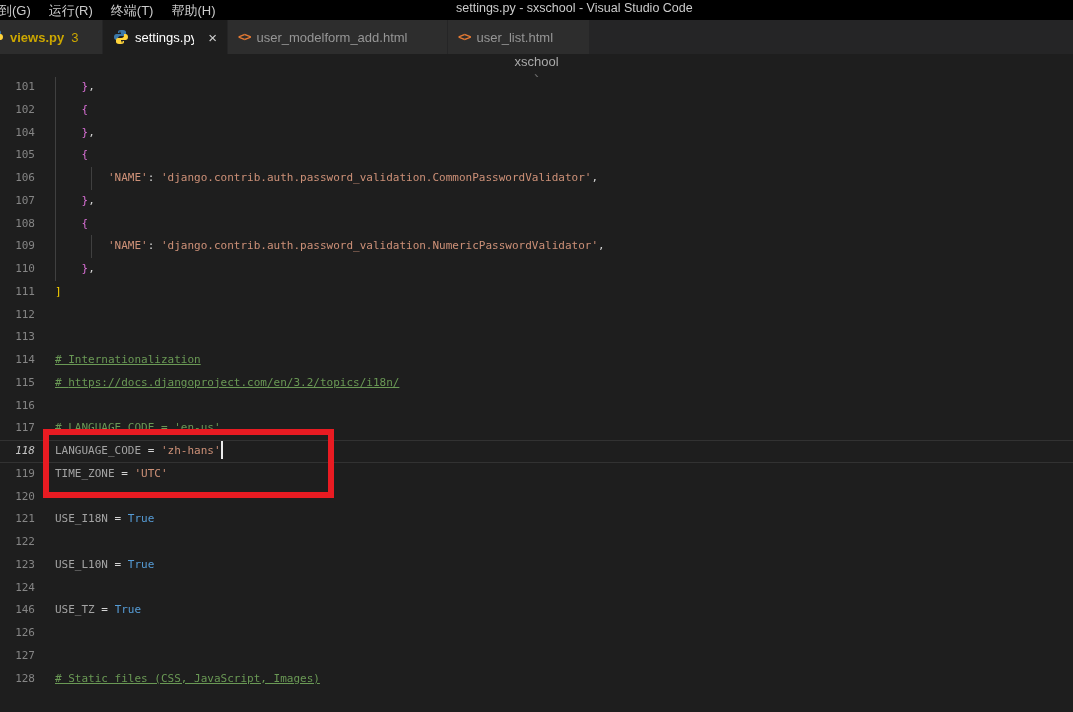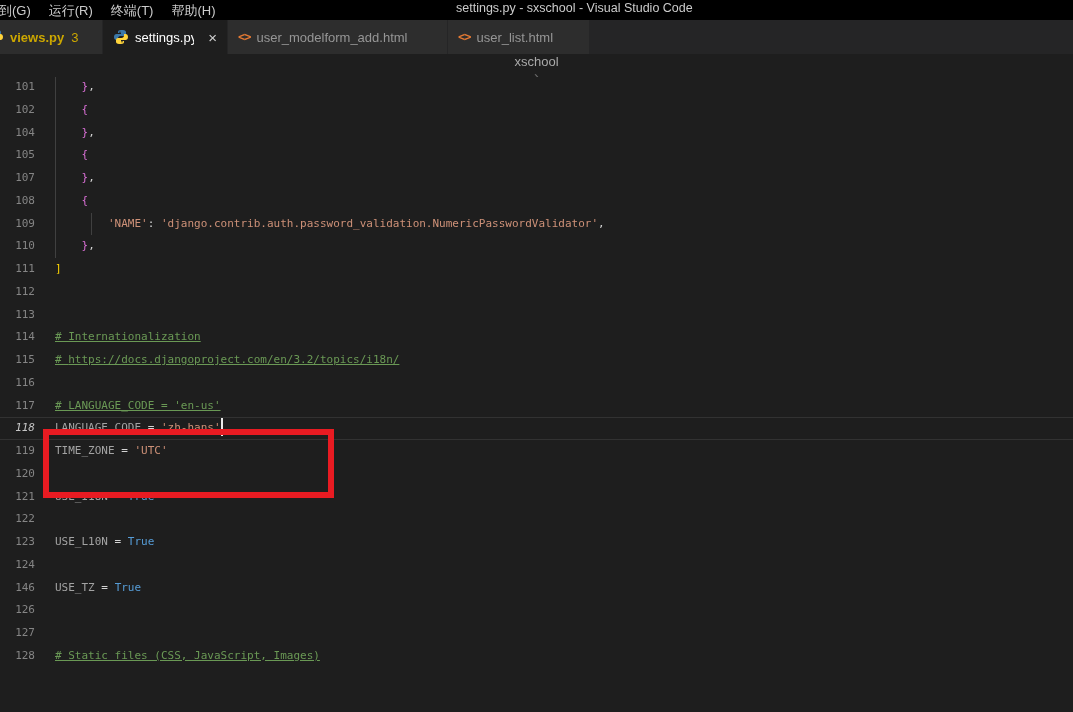--- a/index.html
+++ b/index.html
@@ -122,20 +122,21 @@
   <span class="crumb-sep">›</span>
   <span class="crumb">...</span>
 </div>
 
 <div class="editor">
   <div class="code-lines">
       <div class="code-line"><div class="line-number">101</div><div class="line-content"><span class="indent-guide" style="left: 0px;"></span><span class="tk-b2">    }</span><span class="tk-fg">,</span></div></div>
       <div class="code-line"><div class="line-number">102</div><div class="line-content"><span class="indent-guide" style="left: 0px;"></span><span class="tk-b2">    {</span></div></div>
       <div class="code-line"><div class="line-number">104</div><div class="line-content"><span class="indent-guide" style="left: 0px;"></span><span class="tk-b2">    }</span><span class="tk-fg">,</span></div></div>
       <div class="code-line"><div class="line-number">105</div><div class="line-content"><span class="indent-guide" style="left: 0px;"></span><span class="tk-b2">    {</span></div></div>
+      <div class="code-line"><div class="line-number">106</div><div class="line-content"><span class="indent-guide" style="left: 0px;"></span><span class="indent-guide" style="left: 36px;"></span><span class="tk-str">        'NAME'</span><span class="tk-fg">: </span><span class="tk-str">'django.contrib.auth.password_validation.CommonPasswordValidator'</span><span class="tk-fg">,</span></div></div>
       <div class="code-line"><div class="line-number">107</div><div class="line-content"><span class="indent-guide" style="left: 0px;"></span><span class="tk-b2">    }</span><span class="tk-fg">,</span></div></div>
       <div class="code-line"><div class="line-number">108</div><div class="line-content"><span class="indent-guide" style="left: 0px;"></span><span class="tk-b2">    {</span></div></div>
       <div class="code-line"><div class="line-number">109</div><div class="line-content"><span class="indent-guide" style="left: 0px;"></span><span class="indent-guide" style="left: 36px;"></span><span class="tk-str">        'NAME'</span><span class="tk-fg">: </span><span class="tk-str">'django.contrib.auth.password_validation.NumericPasswordValidator'</span><span class="tk-fg">,</span></div></div>
       <div class="code-line"><div class="line-number">110</div><div class="line-content"><span class="indent-guide" style="left: 0px;"></span><span class="tk-b2">    }</span><span class="tk-fg">,</span></div></div>
       <div class="code-line"><div class="line-number">111</div><div class="line-content"><span class="tk-b1">]</span></div></div>
       <div class="code-line"><div class="line-number">112</div><div class="line-content"></div></div>
       <div class="code-line"><div class="line-number">113</div><div class="line-content"></div></div>
       <div class="code-line"><div class="line-number">114</div><div class="line-content"><span class="tk-cmt"># Internationalization</span></div></div>
       <div class="code-line"><div class="line-number">115</div><div class="line-content"><span class="tk-cmt"># </span><span class="tk-lnk">https://docs.djangoproject.com/en/3.2/topics/i18n/</span></div></div>
       <div class="code-line"><div class="line-number">116</div><div class="line-content"></div></div>

